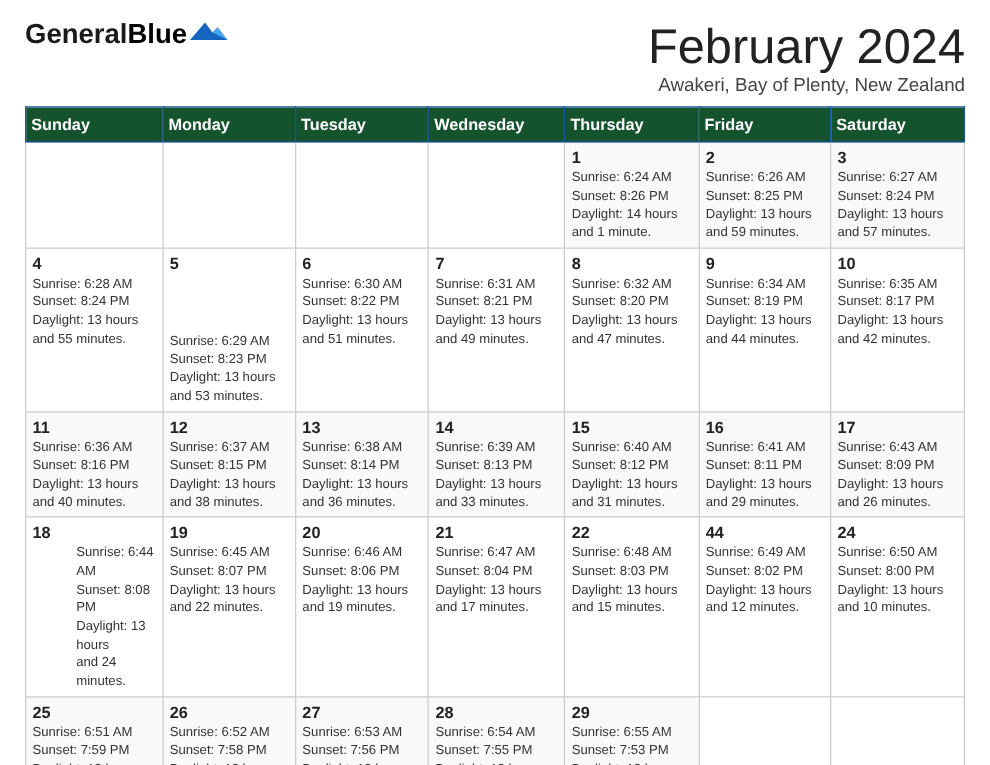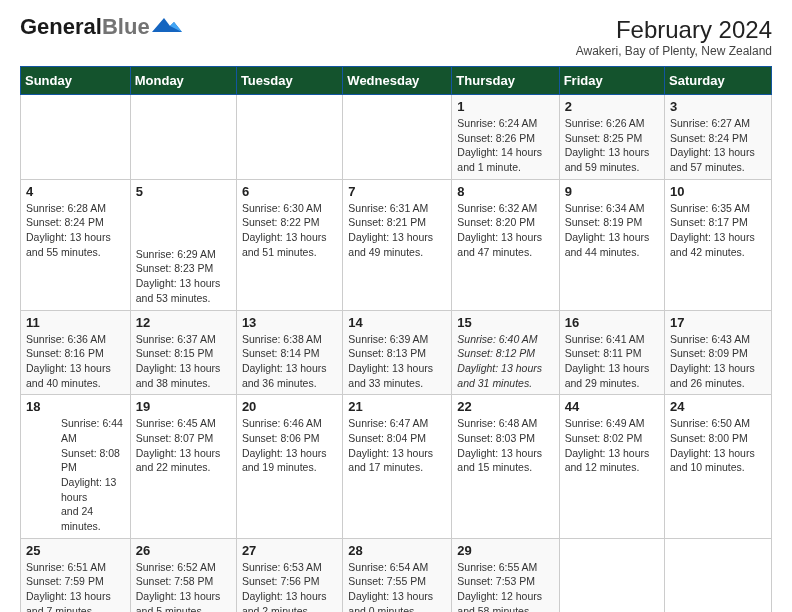--- a/index.html
+++ b/index.html
@@ -20,31 +20,31 @@
       display: flex;
       flex-direction: column;
       align-items: flex-start;
     }
     .logo-text {
       font-size: 22px;
       font-weight: bold;
       color: #1a1a1a;
       line-height: 1;
     }
-    .logo-text span.blue { color: #737373; text-align: right; }
+    .logo-text span.blue { color: #000000; text-align: right; }
     .title-block {
       text-align: right;
     }
     .month-title {
-      font-size: 24px;
+      font-size: 39px;
       color: #222;
       font-weight: normal;
     }
     .subtitle {
-      font-size: 12px;
+      font-size: 15px;
       color: #444;
     }
     table {
       width: 100%;
       border-collapse: collapse;
       font-size: 11px;
     }
     thead th {
       background-color: #14532d;
       color: #fff;
@@ -223,21 +223,21 @@
         </td>
         <td>
           <div class="day-num">14</div>
           <div class="day-info" style="white-space: pre-line;">Sunrise: 6:39 AM
 Sunset: 8:13 PM
 Daylight: 13 hours
 and 33 minutes.</div>
         </td>
         <td>
           <div class="day-num">15</div>
-          <div class="day-info" style="white-space: pre-line; font-style: italic;">Sunrise: 6:40 AM
+          <div class="day-info" style="white-space: pre-line;">Sunrise: 6:40 AM
 Sunset: 8:12 PM
 Daylight: 13 hours
 and 31 minutes.</div>
         </td>
         <td>
           <div class="day-num">16</div>
           <div class="day-info" style="white-space: pre-line;">Sunrise: 6:41 AM
 Sunset: 8:11 PM
 Daylight: 13 hours
 and 29 minutes.</div>

